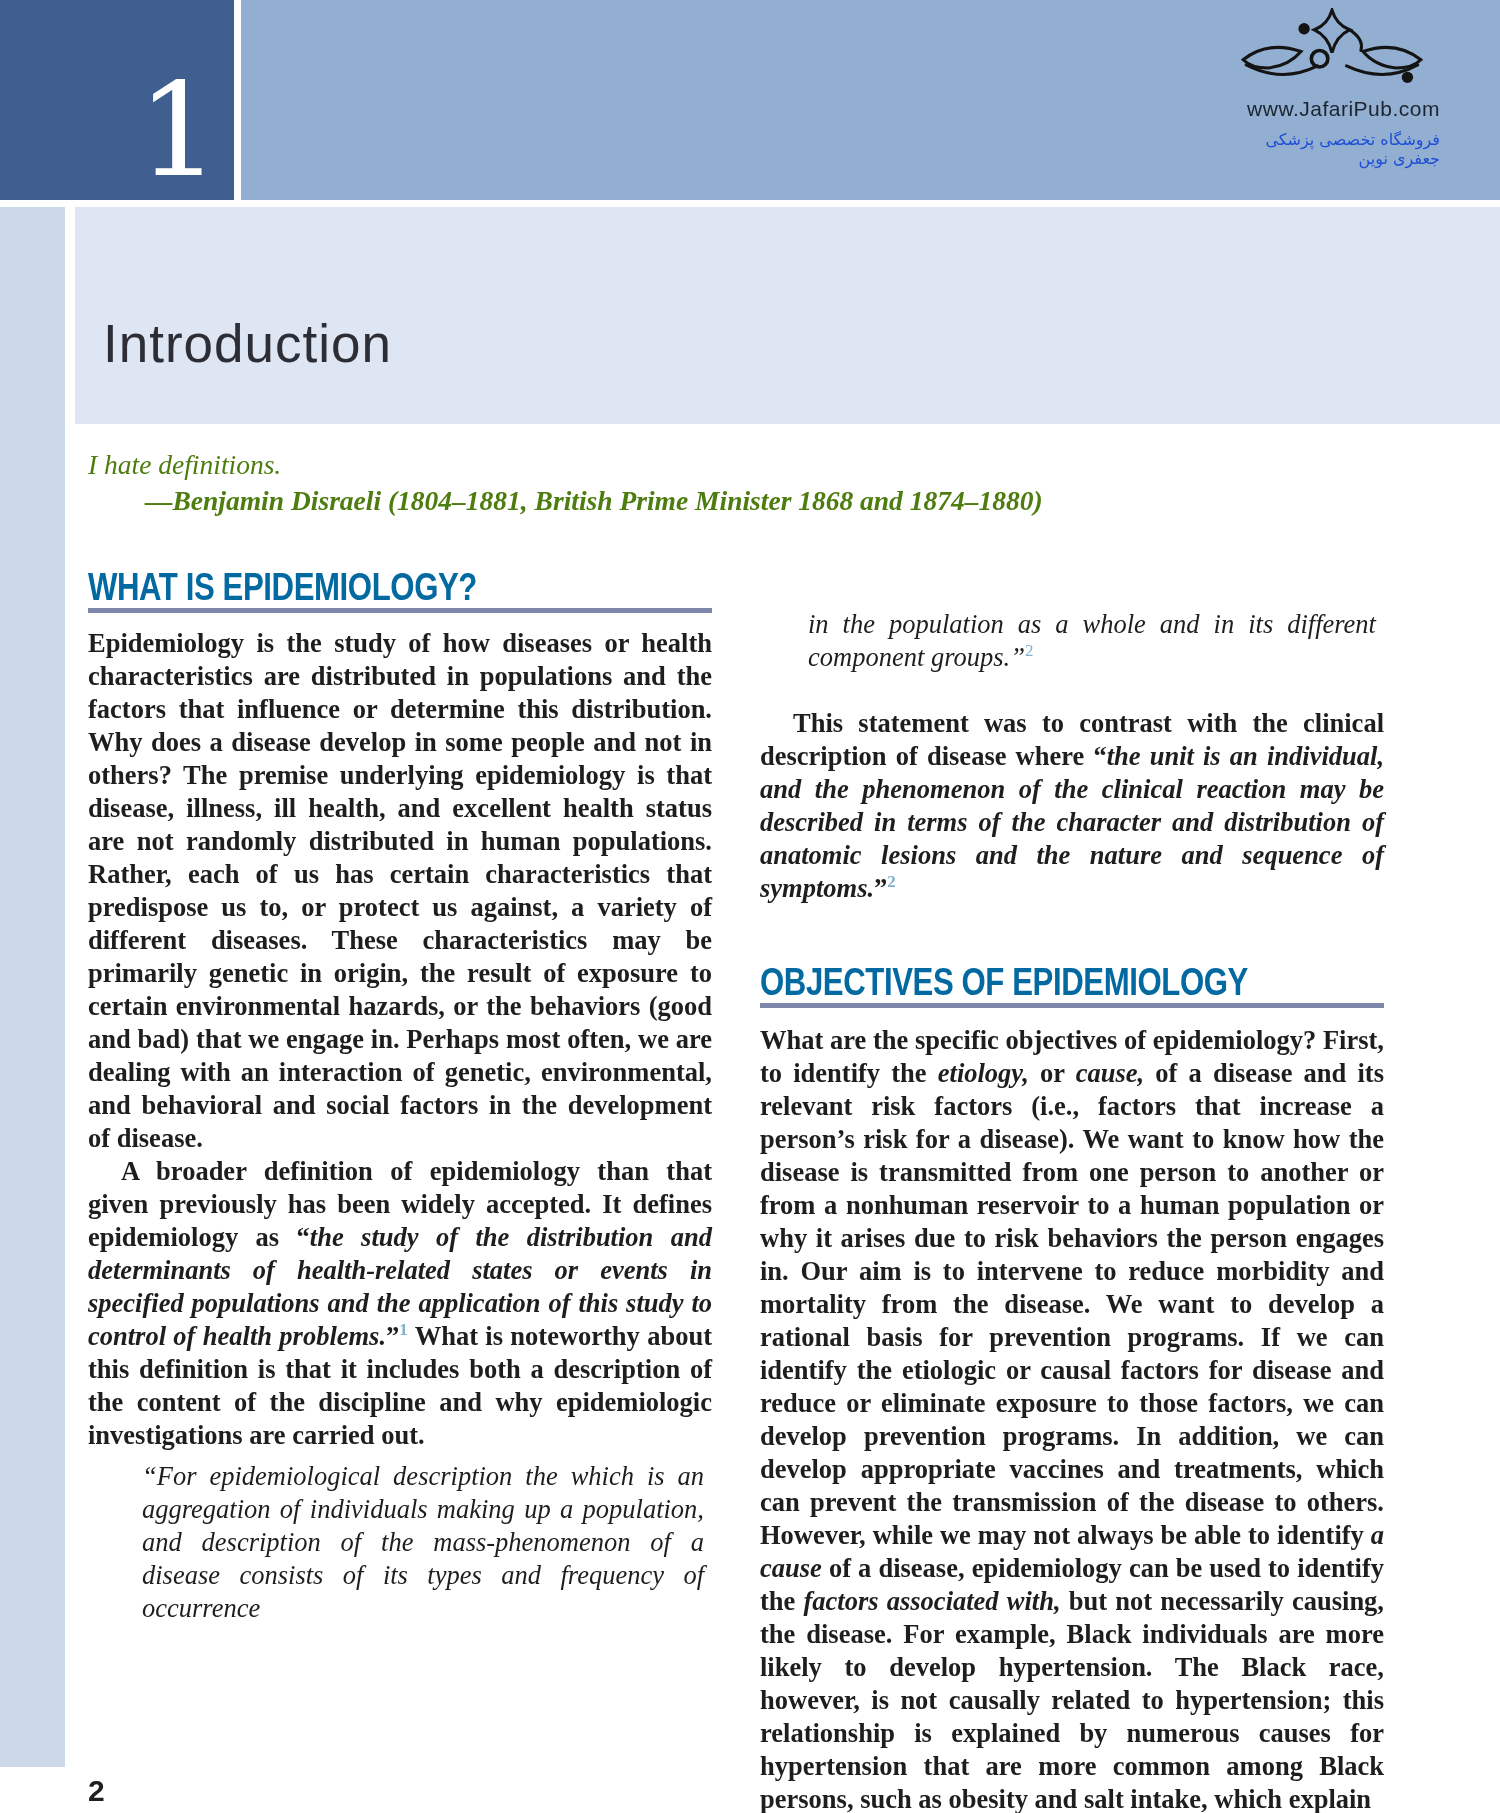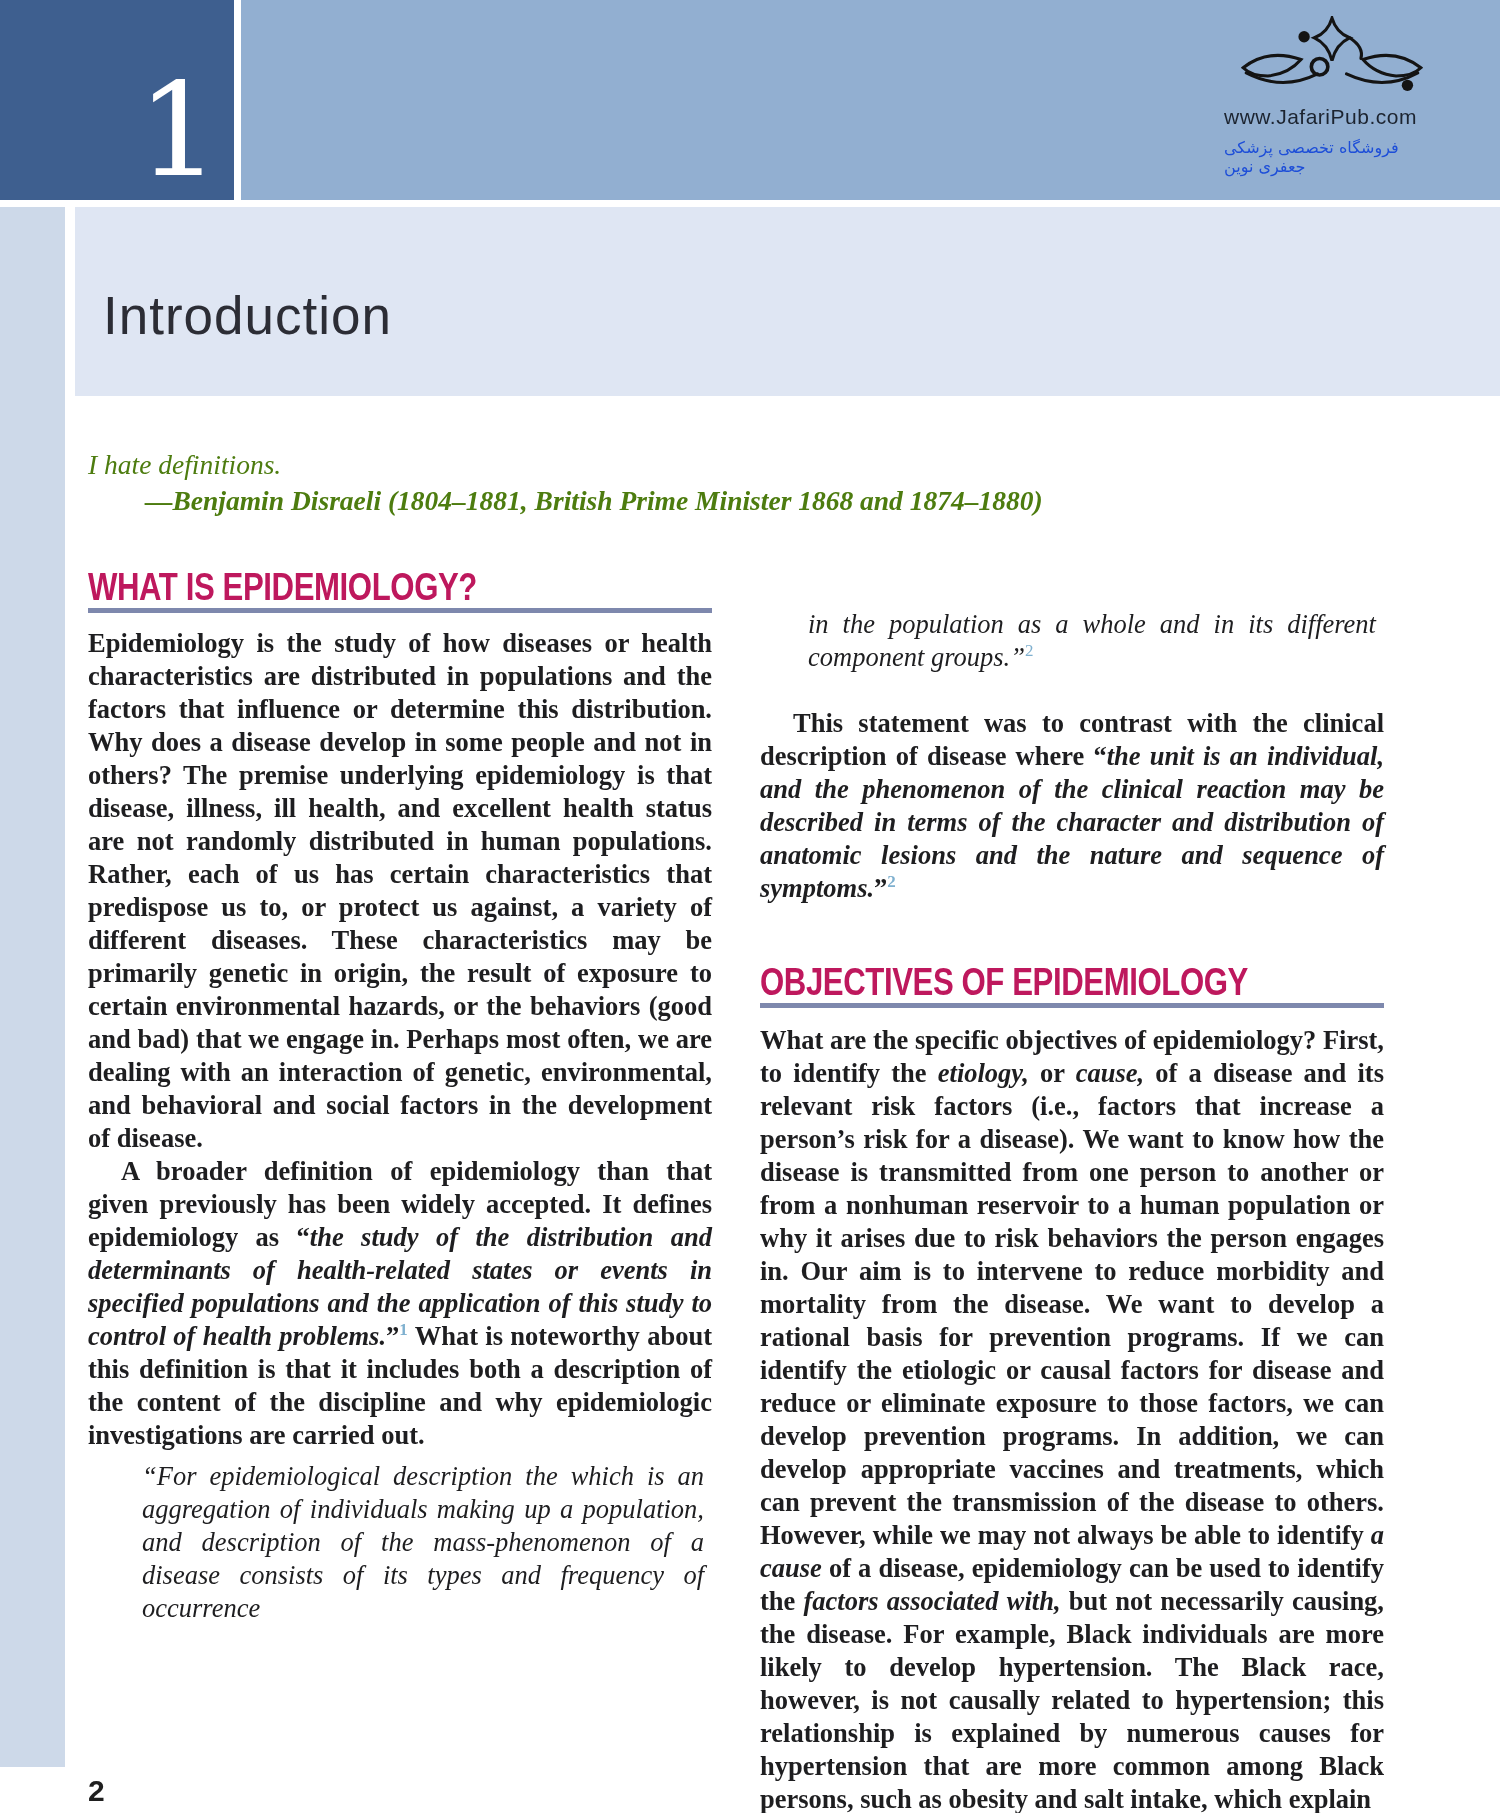--- a/index.html
+++ b/index.html
@@ -13,56 +13,56 @@
     display:flex;justify-content:flex-end;align-items:flex-end;
     padding:0 14px 16px 0;box-sizing:border-box;
   }
   .chapter-num{
     color:#ffffff;font-family:"DejaVu Serif", serif;font-size:130px;line-height:0.82;
   }
   .top-band{
     position:absolute;left:241px;top:0;width:1259px;height:200px;background:#92afd1;
   }
   .logo{
-    position:absolute;right:60px;top:16px;width:216px;text-align:left;
+    position:absolute;right:60px;top:8px;width:216px;text-align:right;
   }
   .logo svg{display:block;margin:0 auto;}
   .logo-url{
     font-family:"Liberation Sans", sans-serif;font-size:21px;color:#1c2430;
     margin-top:2px;letter-spacing:0.5px;
   }
   .logo-tagline{
     direction:rtl;font-family:"DejaVu Sans", sans-serif;font-size:16px;color:#1d4ed8;
     margin-top:9px;
   }
   
   .left-bar{
     position:absolute;left:0;top:207px;width:65px;height:1560px;background:#cdd9e9;
   }
   .intro-band{
-    position:absolute;left:75px;top:207px;width:1425px;height:189px;background:#dfe6f3;
+    position:absolute;left:75px;top:207px;width:1425px;height:217px;background:#dfe6f3;
   }
   .page-title{
     position:absolute;left:28px;bottom:50px;
     font-family:"Liberation Sans", sans-serif;font-weight:300;font-size:53px;
     color:#2c2d35;letter-spacing:1px;
   }
   
   .epigraph{
     position:absolute;left:88px;top:447px;width:1050px;
     font-size:27.5px;line-height:36px;font-style:italic;color:#4d7c0f;
   }
   .epigraph .attr{font-weight:bold;padding-left:57px;}
   
   .col{position:absolute;width:624px;}
   .col-left{left:88px;top:570px;}
   .col-right{left:760px;top:600px;}
   h2.sec{
     font-family:"Liberation Sans", sans-serif;font-weight:bold;font-size:38px;
-    line-height:34px;color:#be185d;margin:0 0 14px 0;padding-bottom:4px;
+    line-height:34px;color:#0369a1;margin:0 0 14px 0;padding-bottom:4px;
     border-bottom:5px solid #7e88ad;white-space:nowrap;
   }
   h2.sec span{
     display:inline-block;transform:scaleX(0.82);transform-origin:0 50%;
     letter-spacing:-0.5px;
   }
   h2.sec.mt{margin-top:60px;margin-bottom:16px;}
   p.body{
     font-size:26.5px;line-height:33px;margin:0;text-align:justify;hyphens:auto;font-weight:bold;
   }

